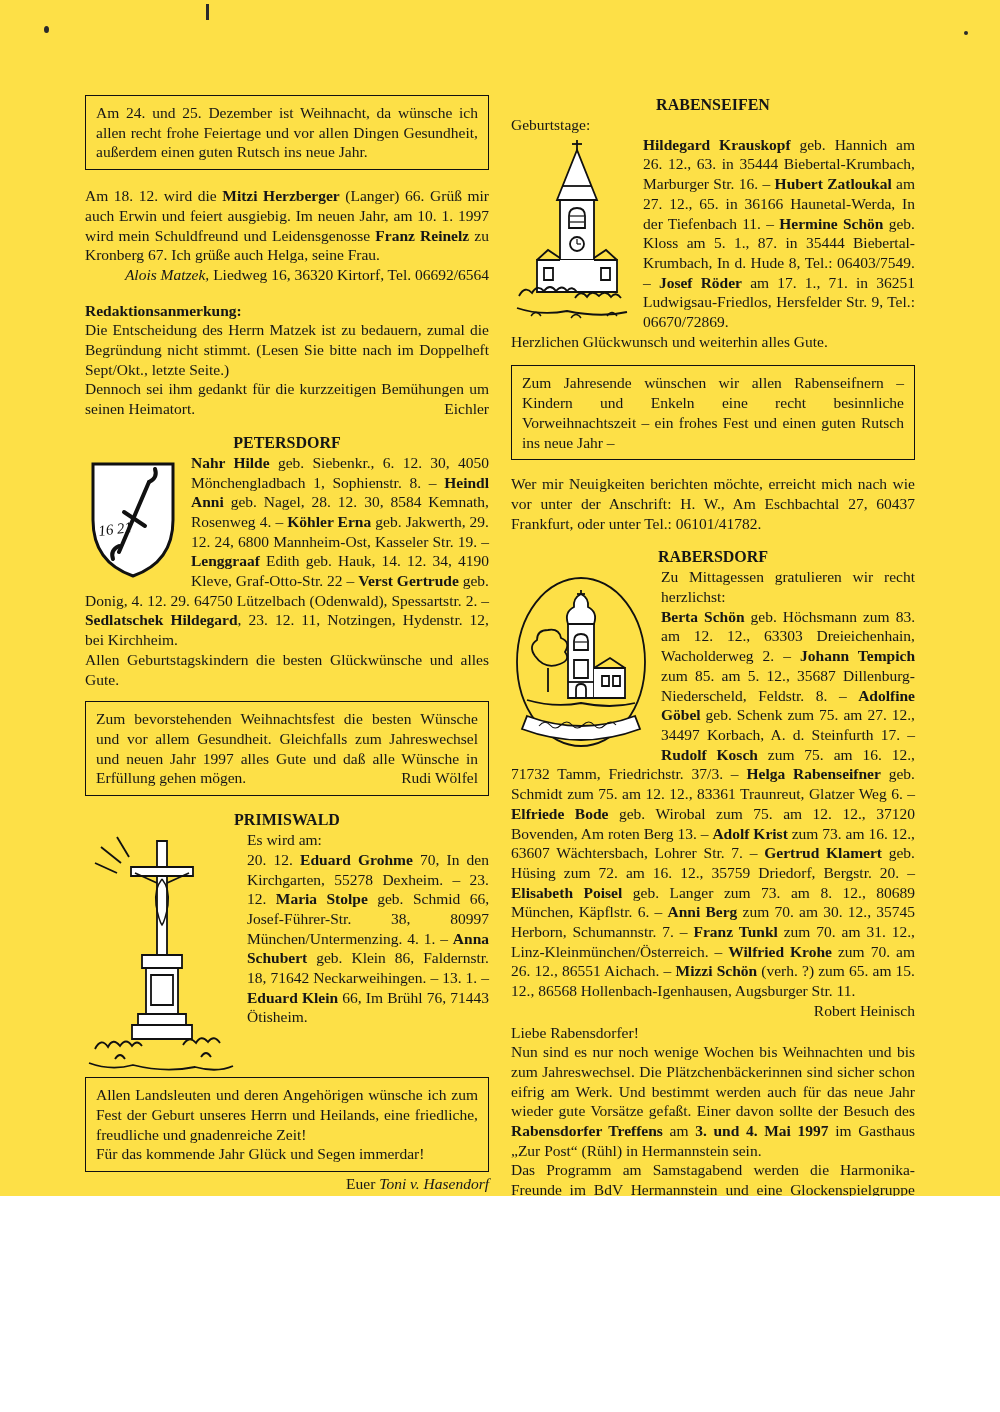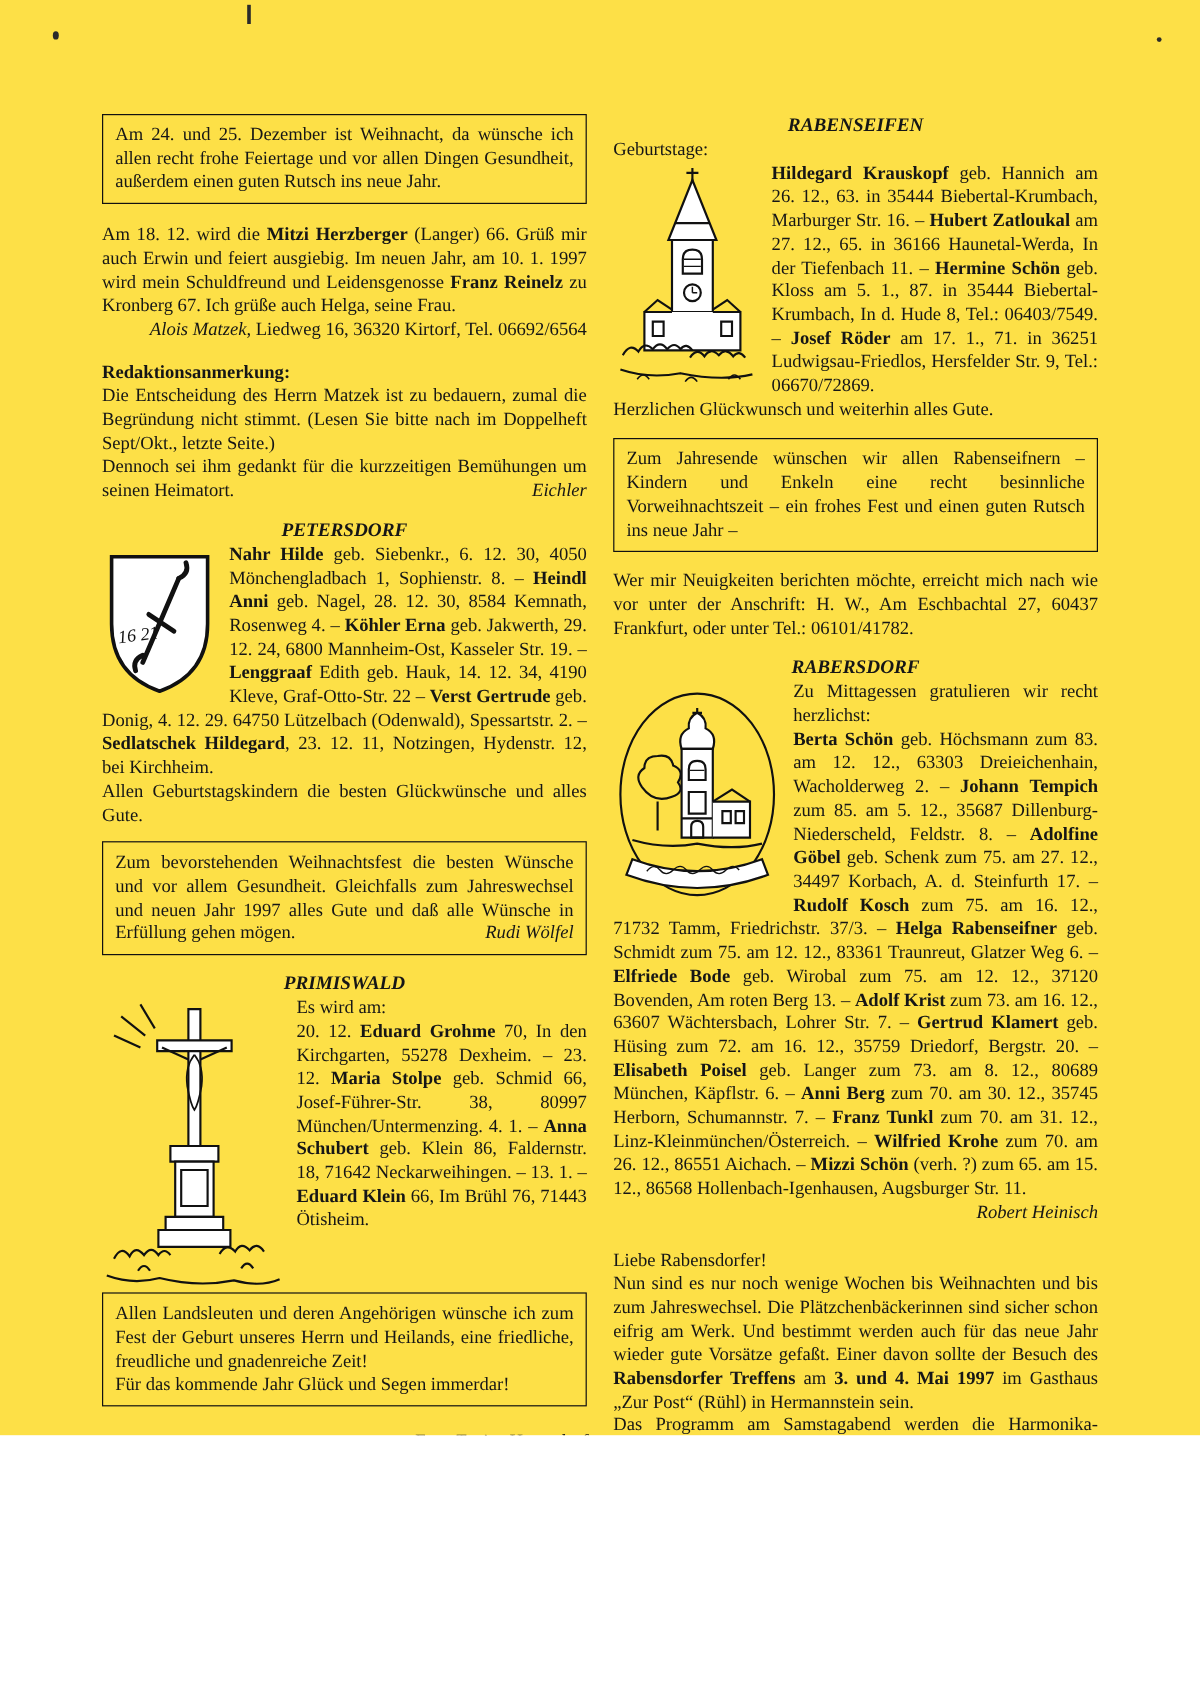--- a/index.html
+++ b/index.html
@@ -10,26 +10,26 @@
     color:#161616;
   }
   .page { position:relative; width:1000px; height:1196px; background:#fde047; overflow:hidden; }
   .columns { display:flex; gap:22px; padding:95px 85px 0 85px; }
   .col { width:404px; font-size:15.5px; line-height:19.7px; text-align:justify; hyphens:auto; }
   p.par { text-align:justify; }
   .b { font-weight:bold; }
   .i { font-style:italic; }
   .center { text-align:right; }
   .ralign { text-align:right; }
-  .sigr { float:right; font-style:italic; }
+  .sigr { float:right; }
   .box { border:1.4px solid #111; padding:7px 10px; }
-  h3.sect { text-align:center; font-weight:bold; font-size:16px; line-height:20px;font-style:italic; }
+  h3.sect { text-align:center; font-weight:bold; font-size:16px; line-height:20px; }
   svg.art { float:left; margin:3px 10px 2px 0; }
   svg.art * { vector-effect:non-scaling-stroke; }.mb12{margin-bottom:12px}.mb14{margin-bottom:14px}.mb16{margin-bottom:16px}
-  .mt6{margin-top:6px}.mt10{margin-top:20px}.mt14{margin-top:7px}
+  .mt6{margin-top:6px}.mt10{margin-top:2px}.mt14{margin-top:7px}
   .handshake-box { margin-top:10px; height:112px; display:flex; align-items:center; justify-content:center; }
   .page-number { position:absolute; top:1328px; right:85px; font-size:15.5px; }
   .scan-mark { position:absolute; background:#2a2a2a; }
   .mark1 { left:206px; top:4px; width:3px; height:16px; }
   .mark2 { left:44px; top:26px; width:5px; height:7px; border-radius:50%; }
   .mark3 { left:964px; top:31px; width:4px; height:4px; border-radius:50%; }
   .clr { clear:both; }
 </style>
 </head>
 <body>

